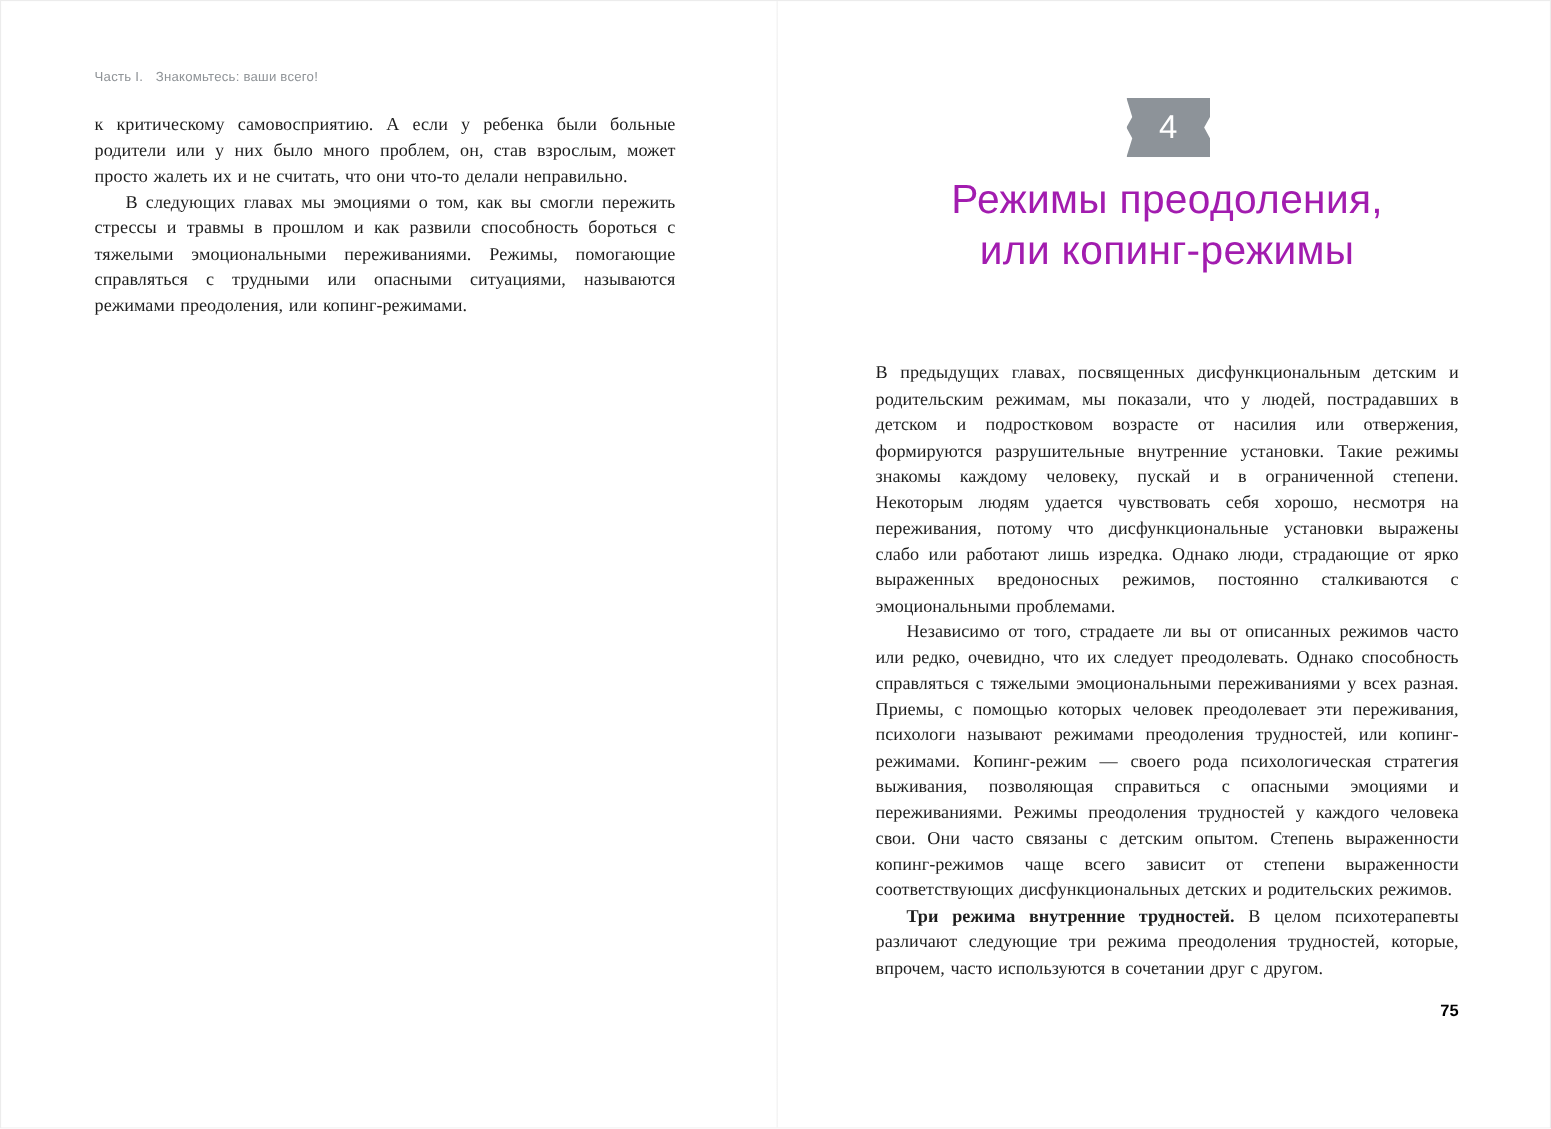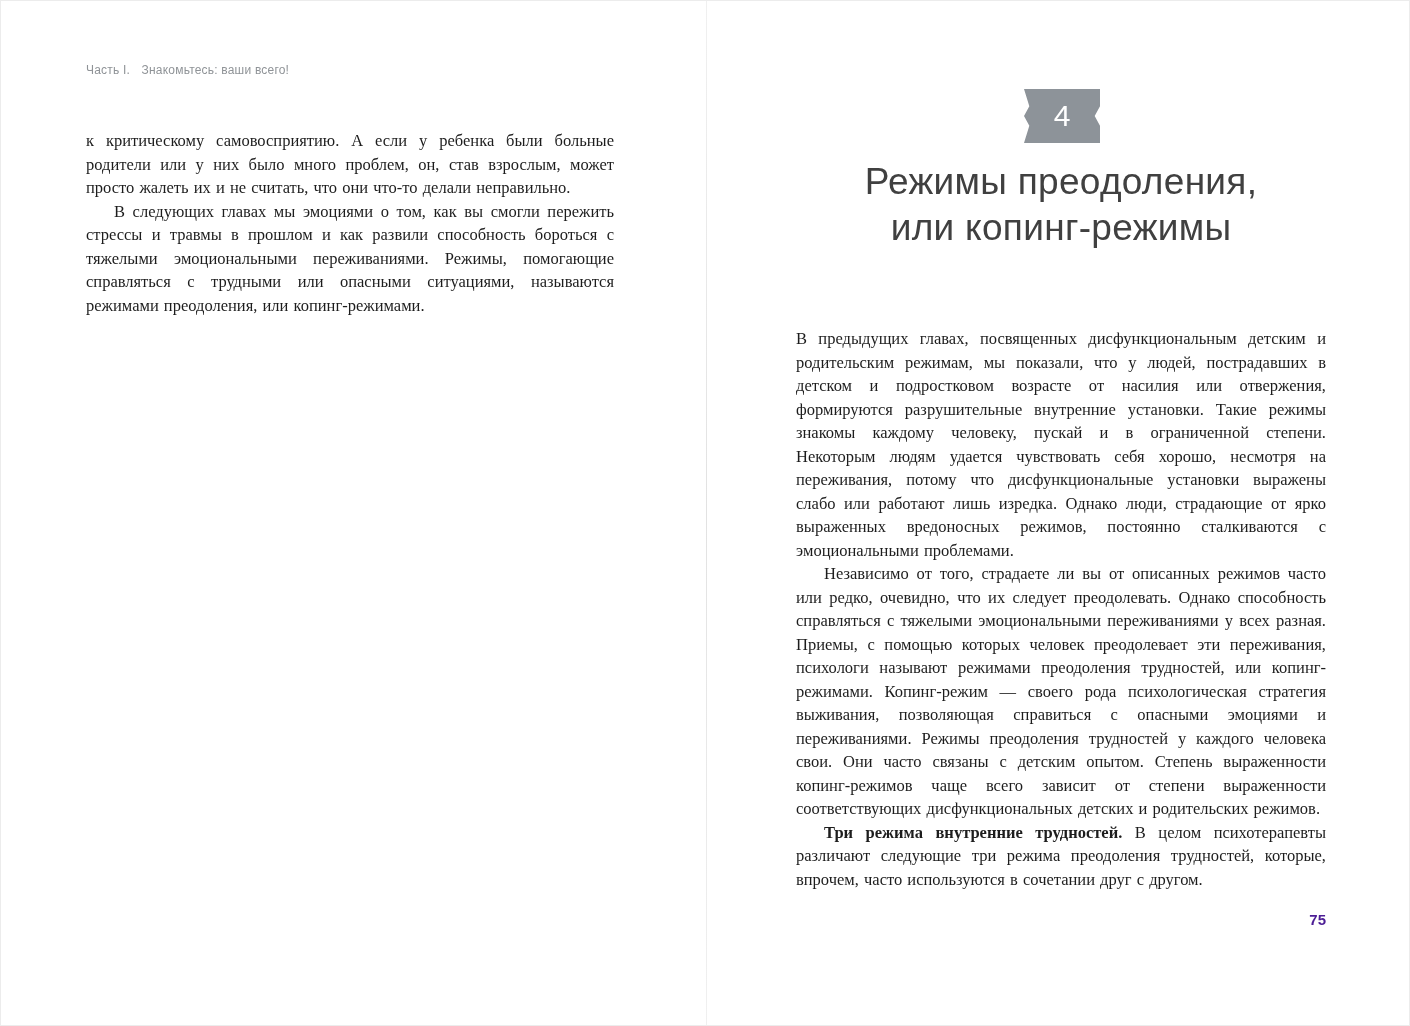--- a/index.html
+++ b/index.html
@@ -39,21 +39,20 @@
     white-space: nowrap;
   }
   .running-head .rh-part {
     margin-right: 8px;
   }
   .left-body {
     position: absolute;
     left: 85px;
     top: 100px;
     width: 528px;
-    margin-top: 28px;
   }
 
   
   .body-par {
     margin: 0;
     font-family: "Liberation Serif", serif;
     font-size: 16.5px;
     line-height: 23.5px;
     text-align: justify;
     color: #1d1d1d;
@@ -86,42 +85,42 @@
     position: absolute;
     left: 760px;
     top: 158px;
     width: 600px;
     margin: 0;
     text-align: center;
     font-family: "Liberation Sans", sans-serif;
     font-weight: 300;
     font-size: 37px;
     line-height: 46px;
-    color: #404040;
+    color: #a21caf;
     letter-spacing: 0.3px;
   }
   .chapter-title .title-line {
     display: block;
   }
   .right-body {
     position: absolute;
     left: 795px;
     top: 326px;
     width: 530px;
   }
   .page-number {
     position: absolute;
     left: 795px;
     top: 910px;
     width: 530px;
     text-align: right;
     font-family: "Liberation Sans", sans-serif;
     font-weight: 700;
     font-size: 15px;
-    color: #4c1d95;
+    color: #000000;
   }
 </style>
 </head>
 <body>
 
 <div class="spread">
 
   <div class="gutter-line"></div>
 
   <div>

